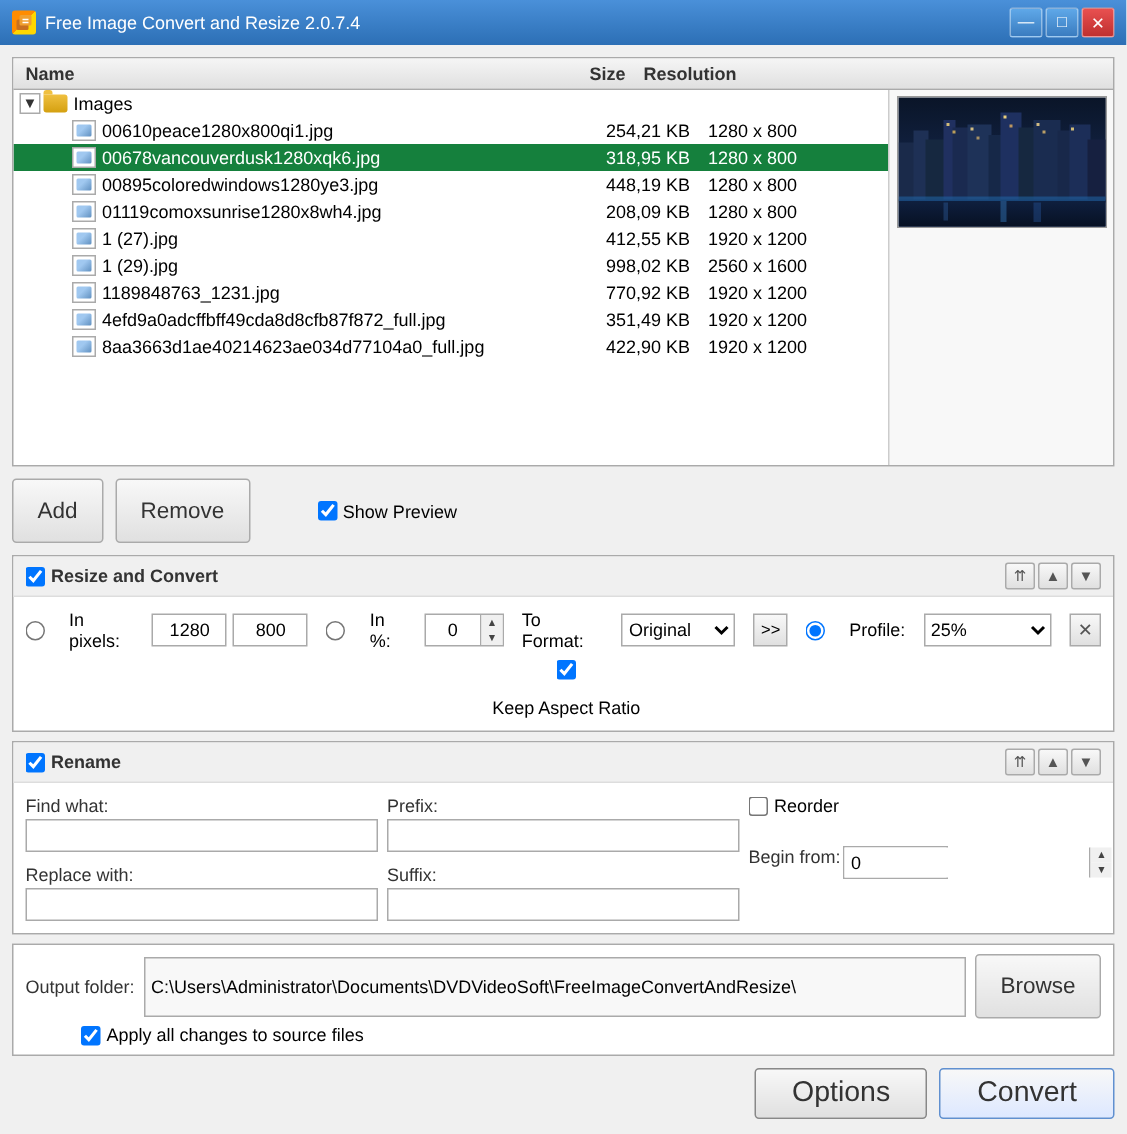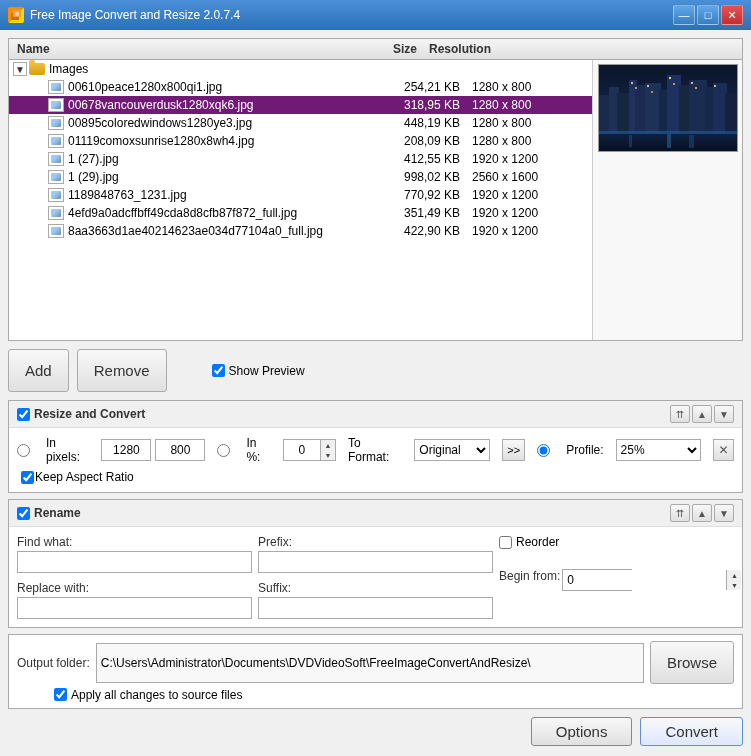--- a/index.html
+++ b/index.html
@@ -87,21 +87,21 @@
       overflow-y: auto;
     }
 
     .file-row {
       display: flex;
       align-items: center;
       padding: 2px 0;
       cursor: pointer;
     }
     .file-row.selected {
-      background: #701a75;
+      background: #15803d;
       color: white;
     }
 
     .tree-indent { display: flex; align-items: center; }
     .indent-0 { padding-left: 4px; }
     .indent-2 { padding-left: 39px; }
 
     .folder-icon {
       display: inline-block;
       width: 16px; height: 12px;
@@ -182,21 +182,21 @@
       border-radius: 3px;
       background: linear-gradient(to bottom, #f8f8f8, #e0e0e0);
       cursor: pointer;
       font-size: 15px;
       color: #333;
       text-align: center;
     }
 
     .checkbox-label {
       display: flex;
-      align-items: flex-start;
+      align-items: center;
       gap: 4px;
       cursor: pointer;
       padding-left: 37px;
     }
     input[type=checkbox] { cursor: pointer; }
 
     
     .section-panel {
       background: white;
       border: 1px solid #aaa;
@@ -310,22 +310,23 @@
       width: 22px; height: 22px;
       border: 1px solid #aaa;
       background: linear-gradient(to bottom, #f8f8f8, #e0e0e0);
       cursor: pointer;
       font-size: 12px;
       display: flex; align-items: center; justify-content: center;
       color: #555;
     }
 
     .aspect-row {
-      display: flex; align-items: center; gap: 1px;
+      display: flex; align-items: center; gap: 12px;
       padding-left: 4px;
+      flex-direction: column;
     }
 
     
     .rename-grid {
       display: grid;
       grid-template-columns: 1fr 1fr 1fr;
       gap: 6px;
     }
     .field-group { display: flex; flex-direction: column; gap: 2px; }
     .field-label { color: #333; font-size: 12px; }
@@ -383,21 +384,21 @@
       align-items: center;
       gap: 8px;
       padding: 2px 0;
     }
     .action-btn {
       padding: 5px 24px;
       border: 1px solid #888;
       border-radius: 3px;
       background: linear-gradient(to bottom, #f8f8f8, #e0e0e0);
       cursor: pointer;
-      font-size: 15px;
+      font-size: 19px;
       color: #333;
       font-weight: normal;
     }
     .action-btn.convert {
       background: linear-gradient(to bottom, #f8f8f8, #dde8ff);
       border-color: #6090d0;
     }
 
     
     ::-webkit-scrollbar { width: 14px; }

